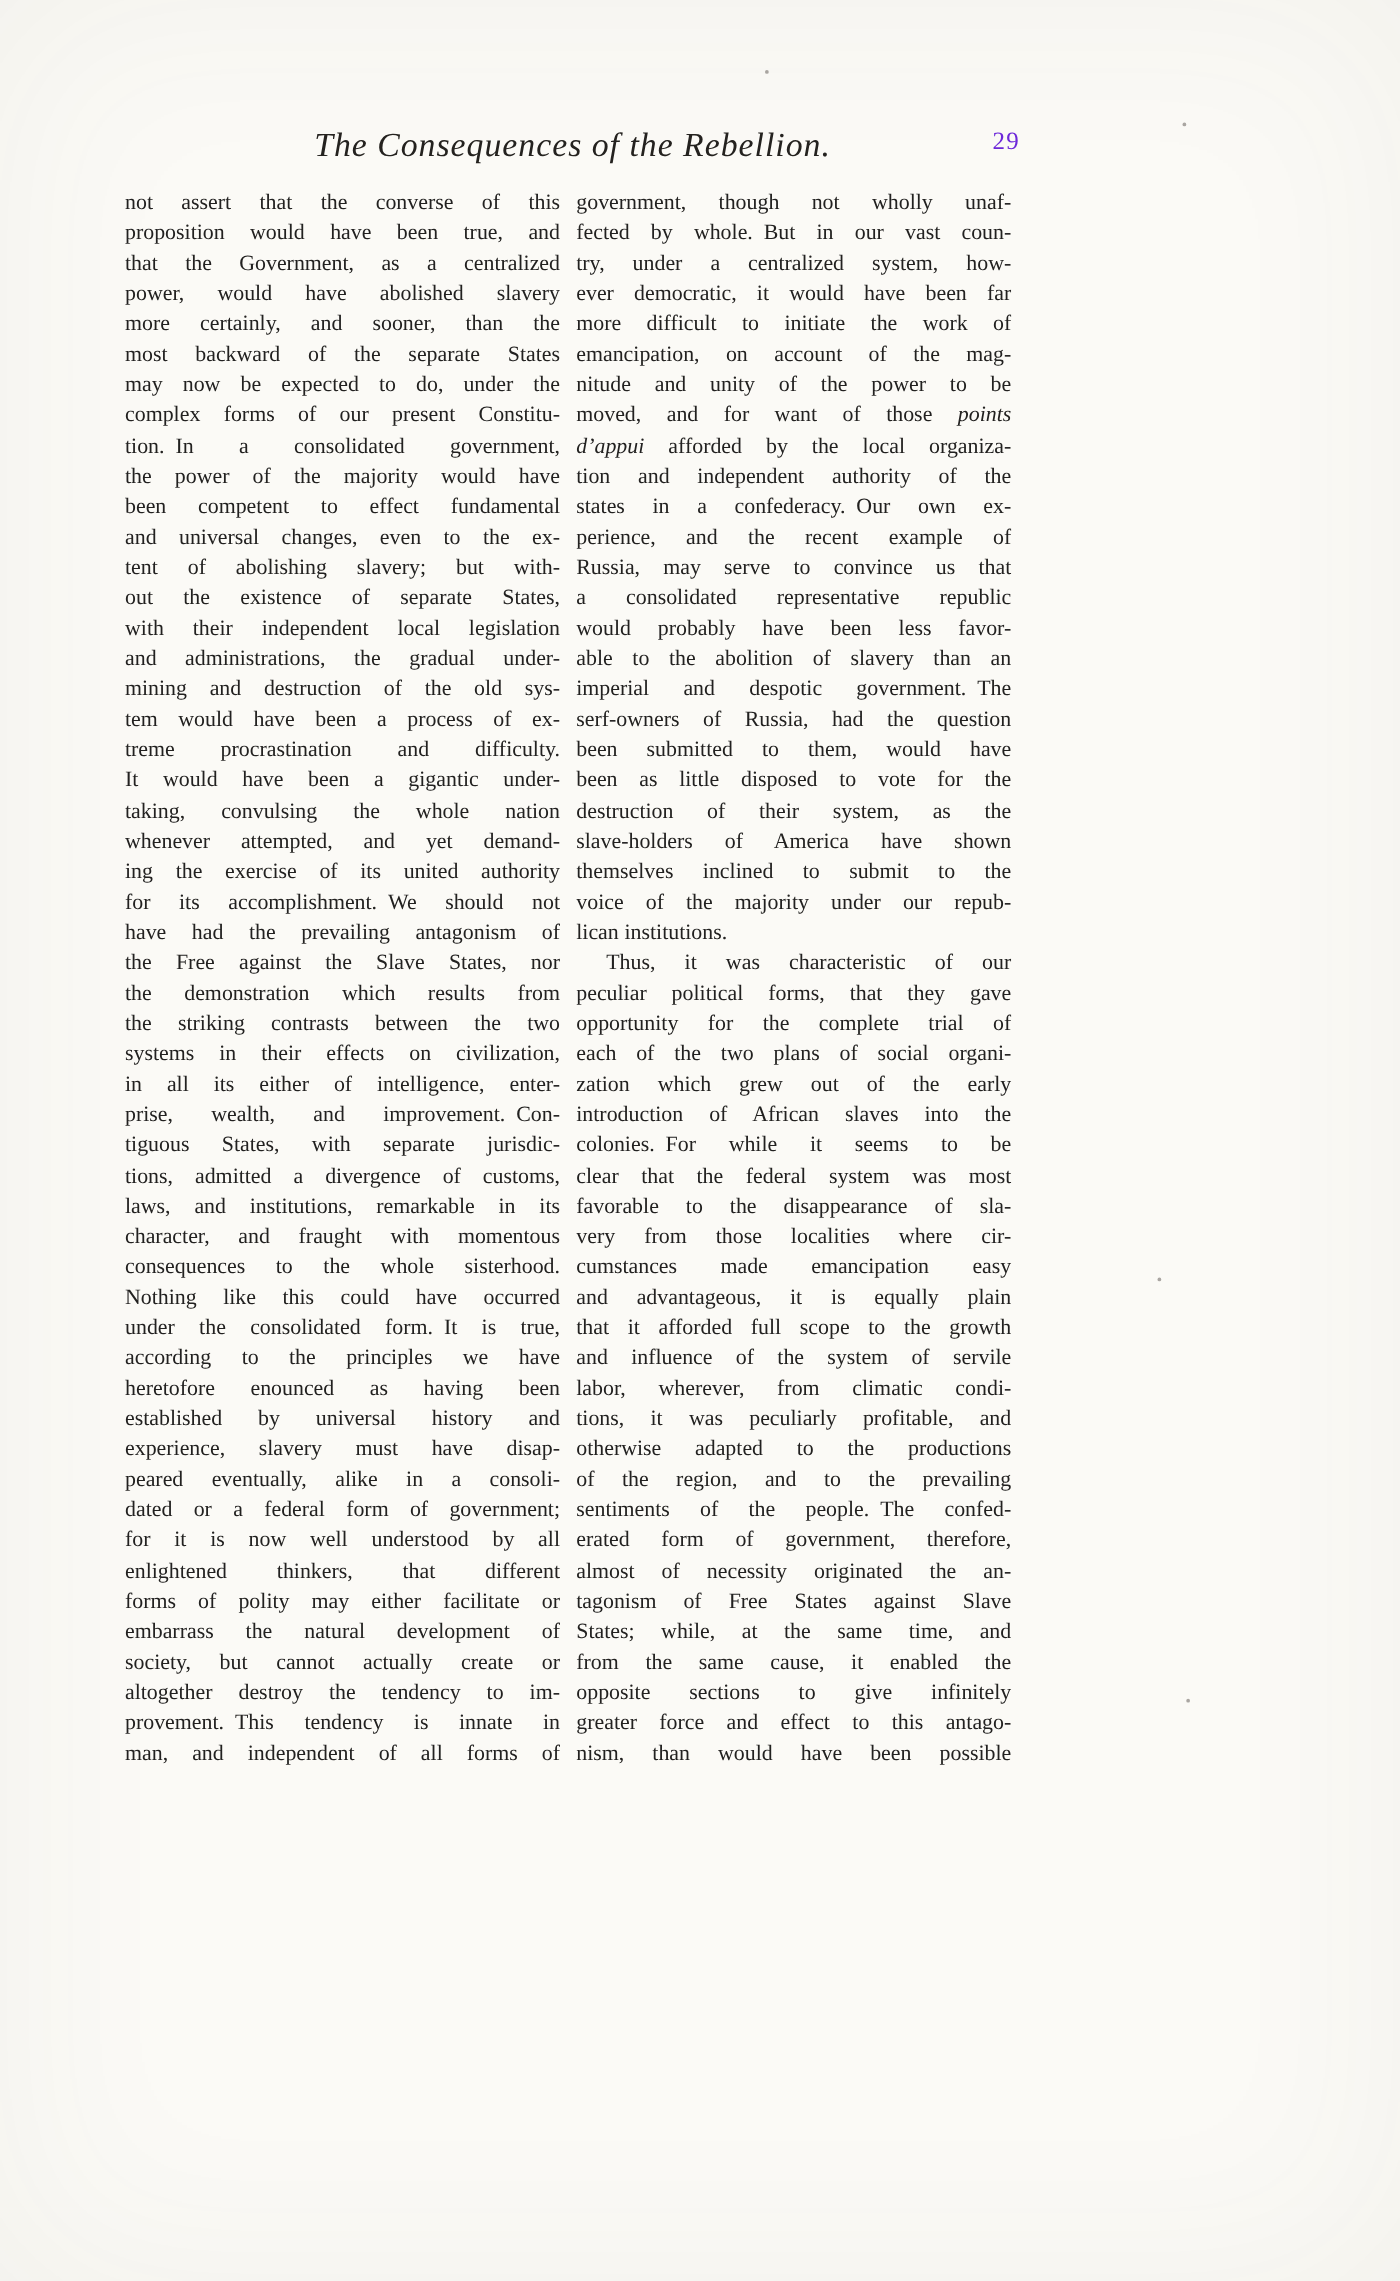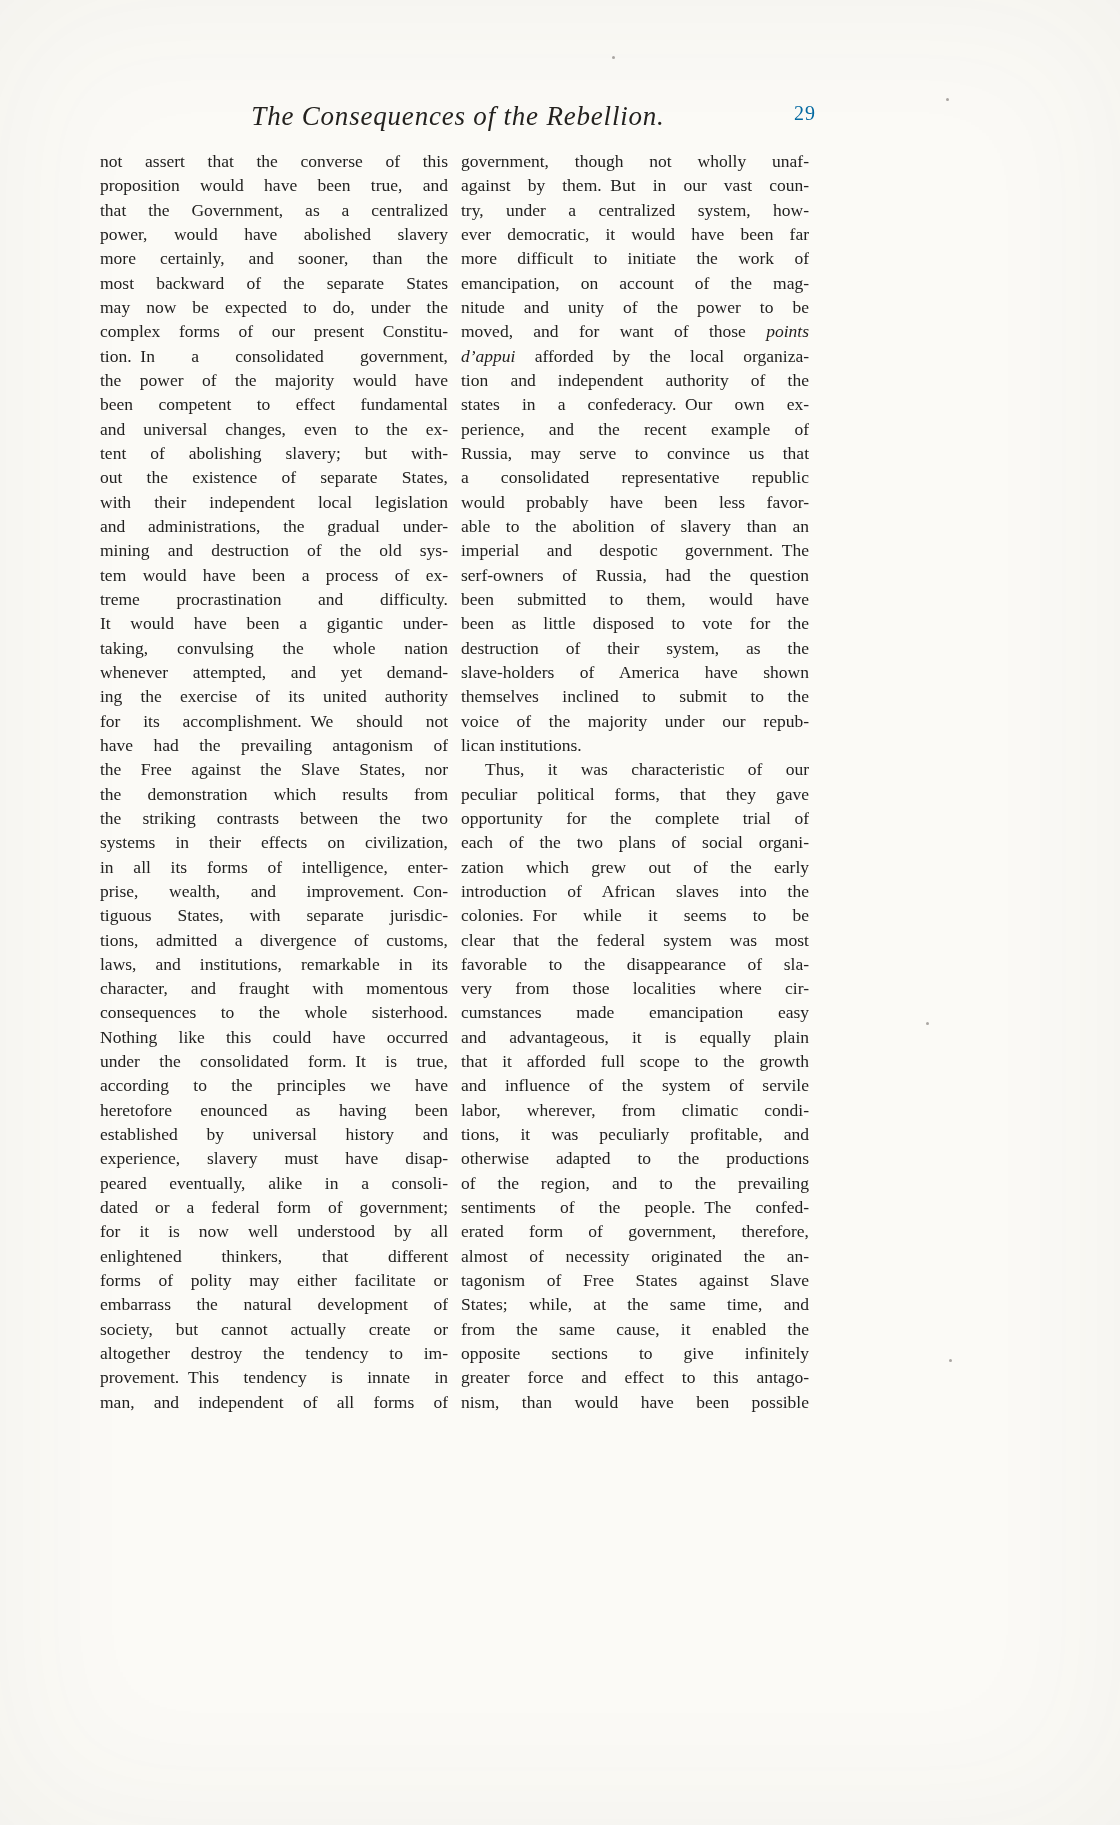--- a/index.html
+++ b/index.html
@@ -33,21 +33,21 @@
     font-size: 27px;
     letter-spacing: 0.8px;
     color: #24221f;
   }
   .page-number {
     position: absolute;
     right: 0px;
     top: 1px;
     font-size: 20px;
     letter-spacing: 1px;
-    color: #0369a1;
+    color: #6d28d9;
   }
   .columns {
     position: absolute;
     left: 100px;
     top: 149px;
     width: 716px;
     display: flex;
     gap: 13px;
     align-items: center;
   }
@@ -121,21 +121,21 @@
         <div class="line">It would have been a gigantic under-</div>
         <div class="line">taking, convulsing the whole nation</div>
         <div class="line">whenever attempted, and yet demand-</div>
         <div class="line">ing the exercise of its united authority</div>
         <div class="line">for its accomplishment. We should not</div>
         <div class="line">have had the prevailing antagonism of</div>
         <div class="line">the Free against the Slave States, nor</div>
         <div class="line">the demonstration which results from</div>
         <div class="line">the striking contrasts between the two</div>
         <div class="line">systems in their effects on civilization,</div>
-        <div class="line">in all its forms of intelligence, enter-</div>
+        <div class="line">in all its either of intelligence, enter-</div>
         <div class="line">prise, wealth, and improvement. Con-</div>
         <div class="line">tiguous States, with separate jurisdic-</div>
         <div class="line">tions, admitted a divergence of customs,</div>
         <div class="line">laws, and institutions, remarkable in its</div>
         <div class="line">character, and fraught with momentous</div>
         <div class="line">consequences to the whole sisterhood.</div>
         <div class="line">Nothing like this could have occurred</div>
         <div class="line">under the consolidated form. It is true,</div>
         <div class="line">according to the principles we have</div>
         <div class="line">heretofore enounced as having been</div>
@@ -147,21 +147,21 @@
         <div class="line">enlightened thinkers, that different</div>
         <div class="line">forms of polity may either facilitate or</div>
         <div class="line">embarrass the natural development of</div>
         <div class="line">society, but cannot actually create or</div>
         <div class="line">altogether destroy the tendency to im-</div>
         <div class="line">provement. This tendency is innate in</div>
         <div class="line">man, and independent of all forms of</div>
       </div>
     <div class="col">
         <div class="line">government, though not wholly unaf-</div>
-        <div class="line">against by them. But in our vast coun-</div>
+        <div class="line">fected by whole. But in our vast coun-</div>
         <div class="line">try, under a centralized system, how-</div>
         <div class="line">ever democratic, it would have been far</div>
         <div class="line">more difficult to initiate the work of</div>
         <div class="line">emancipation, on account of the mag-</div>
         <div class="line">nitude and unity of the power to be</div>
         <div class="line">moved, and for want of those <i>points</i></div>
         <div class="line"><i>d’appui</i> afforded by the local organiza-</div>
         <div class="line">tion and independent authority of the</div>
         <div class="line">states in a confederacy. Our own ex-</div>
         <div class="line">perience, and the recent example of</div>

